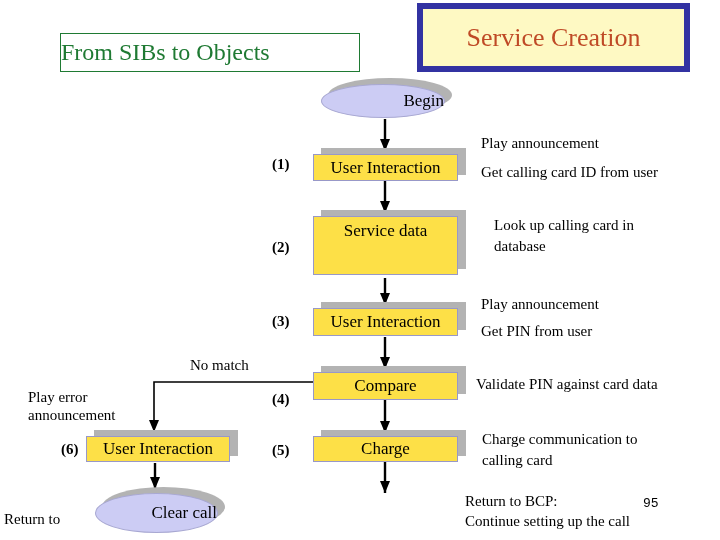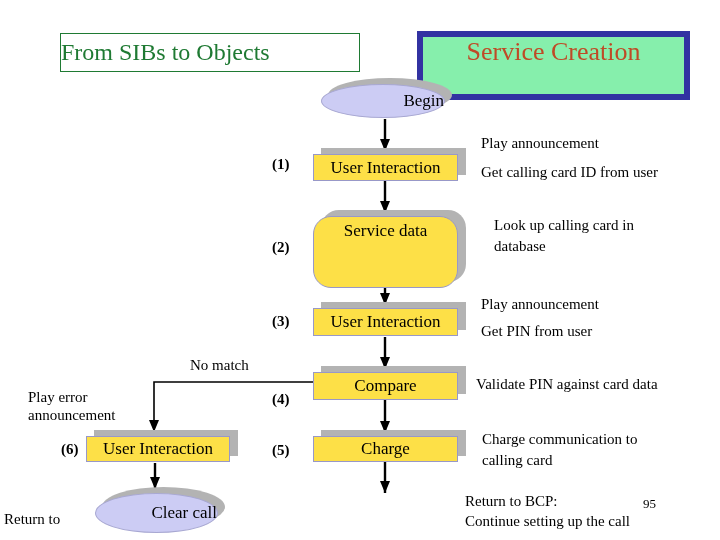--- a/index.html
+++ b/index.html
@@ -19,24 +19,23 @@
     border: 1px solid #1f7a33;
     color: #1f7a33;
     font-size: 24px;
     display: flex; align-items: center; justify-content: flex-start;
     box-sizing: border-box;
   }
   .title-blue {
     border: 6px solid #3232a2;
     color: #bf4a26;
     font-size: 26px;
-    display: flex; justify-content: center;
+    display: flex; align-items: center; justify-content: center;
     box-sizing: border-box;
-    background: #86efac;
-    margin-top: 28px;
+    background: #fef9c3;
   }
 
   
   .node {
     background: #fde047;
     border: 1px solid #9898c8;
     box-shadow: 8px -6px 0 #b3b3b3;
     box-sizing: border-box;
     display: flex; align-items: center; justify-content: center;
     font-size: 17px;
@@ -54,21 +53,21 @@
     box-shadow: 7px -6px 0 #b3b3b3;
     box-sizing: border-box;
     display: flex; align-items: center; justify-content: flex-end;
     font-size: 17px;
   }
 
   
   .num { font-size: 15px; font-weight: bold; }
   .ann { font-size: 15px; font-weight: normal; line-height: 21px; white-space: nowrap; }
   .ann div { white-space: nowrap; }
-  .pagenum { font-size: 13px; }
+  .pagenum { font-size: 13px; font-family: Liberation Mono, monospace; }
 
   svg.connectors { position: absolute; left: 0; top: 0; pointer-events: none; }
 </style>
 </head>
 <body>
 
 <div class="slide">
 
   <svg class="connectors" width="720" height="540" viewBox="0 0 720 540">
     <defs>
@@ -96,21 +95,21 @@
   </div>
 
   <div class="oval abs" style="left:321px; top:84px; width:124px; height:34px;">
     <span>Begin</span>
   </div>
 
   <div class="node abs" style="left:313px; top:154px; width:145px; height:27px;">
     <span>User Interaction</span>
   </div>
 
-  <div class="node two-line abs" style="left:313px; top:216px; width:145px; height:72px;border-radius:18px;">
+  <div class="node two-line abs" style="left:313px; top:216px; width:145px; height:59px;">
     <span>Service data</span>
   </div>
 
   <div class="node abs" style="left:313px; top:308px; width:145px; height:28px;">
     <span>User Interaction</span>
   </div>
 
   <div class="node abs" style="left:313px; top:372px; width:145px; height:28px;">
     <span>Compare</span>
   </div>

